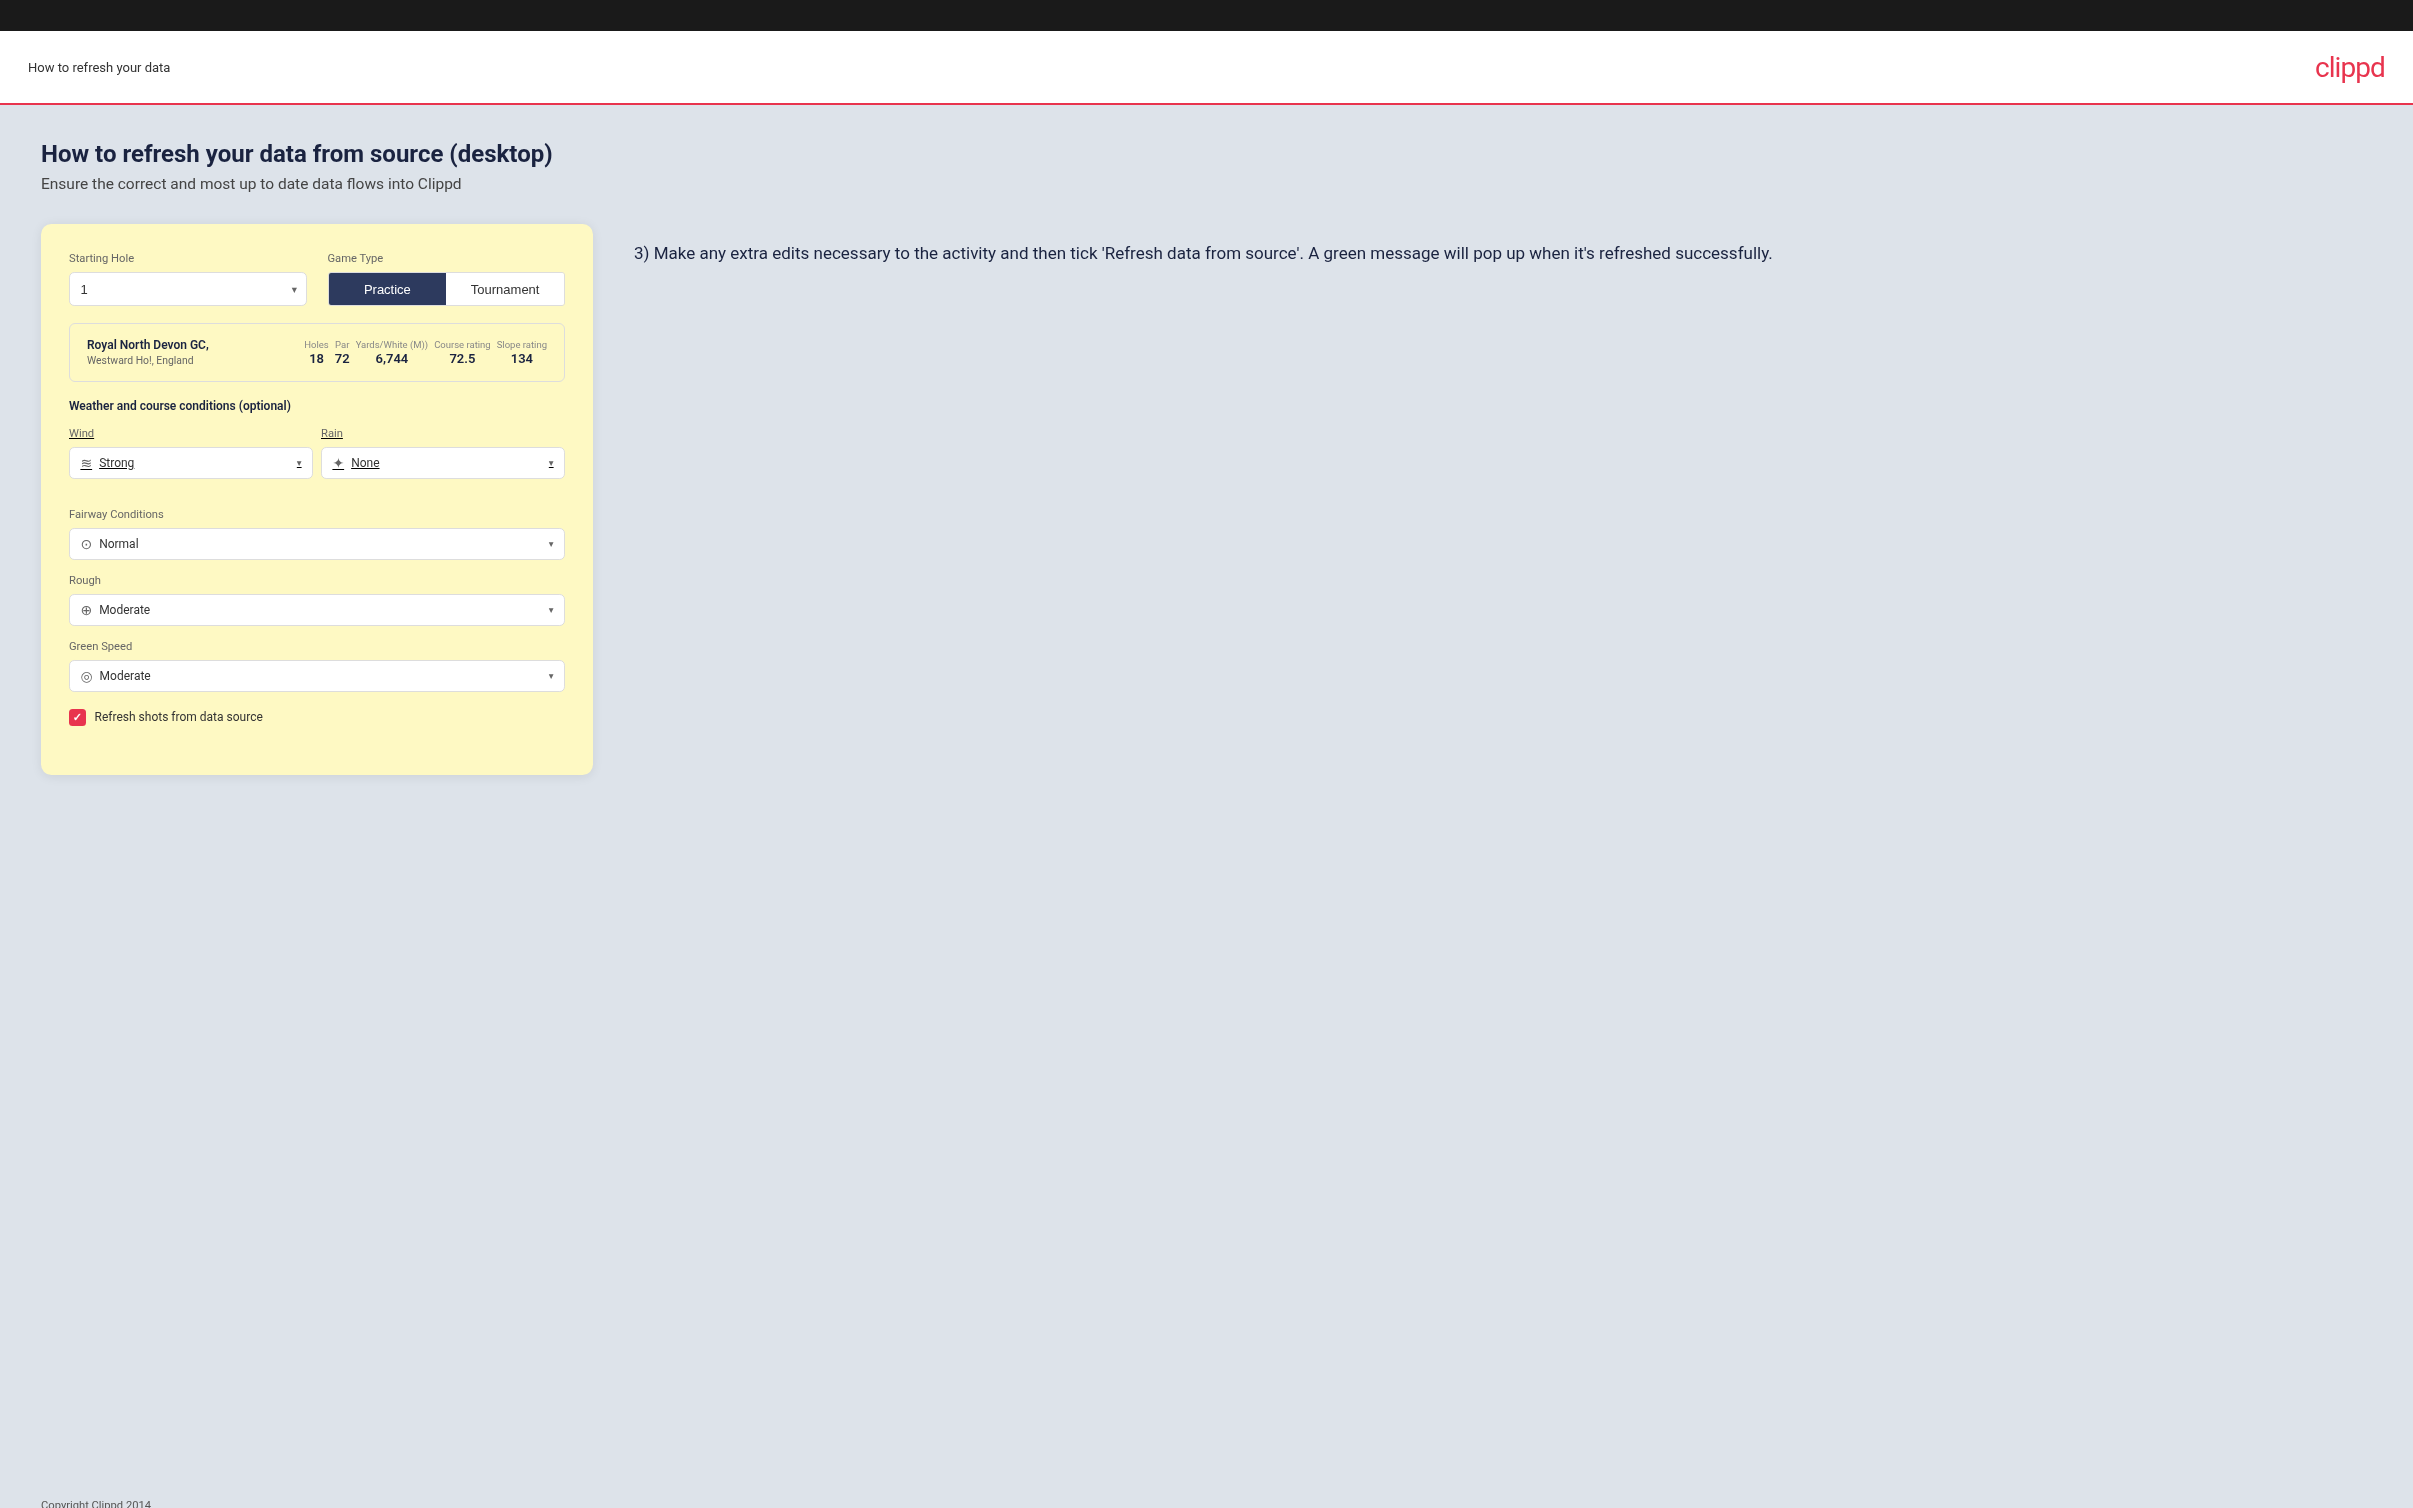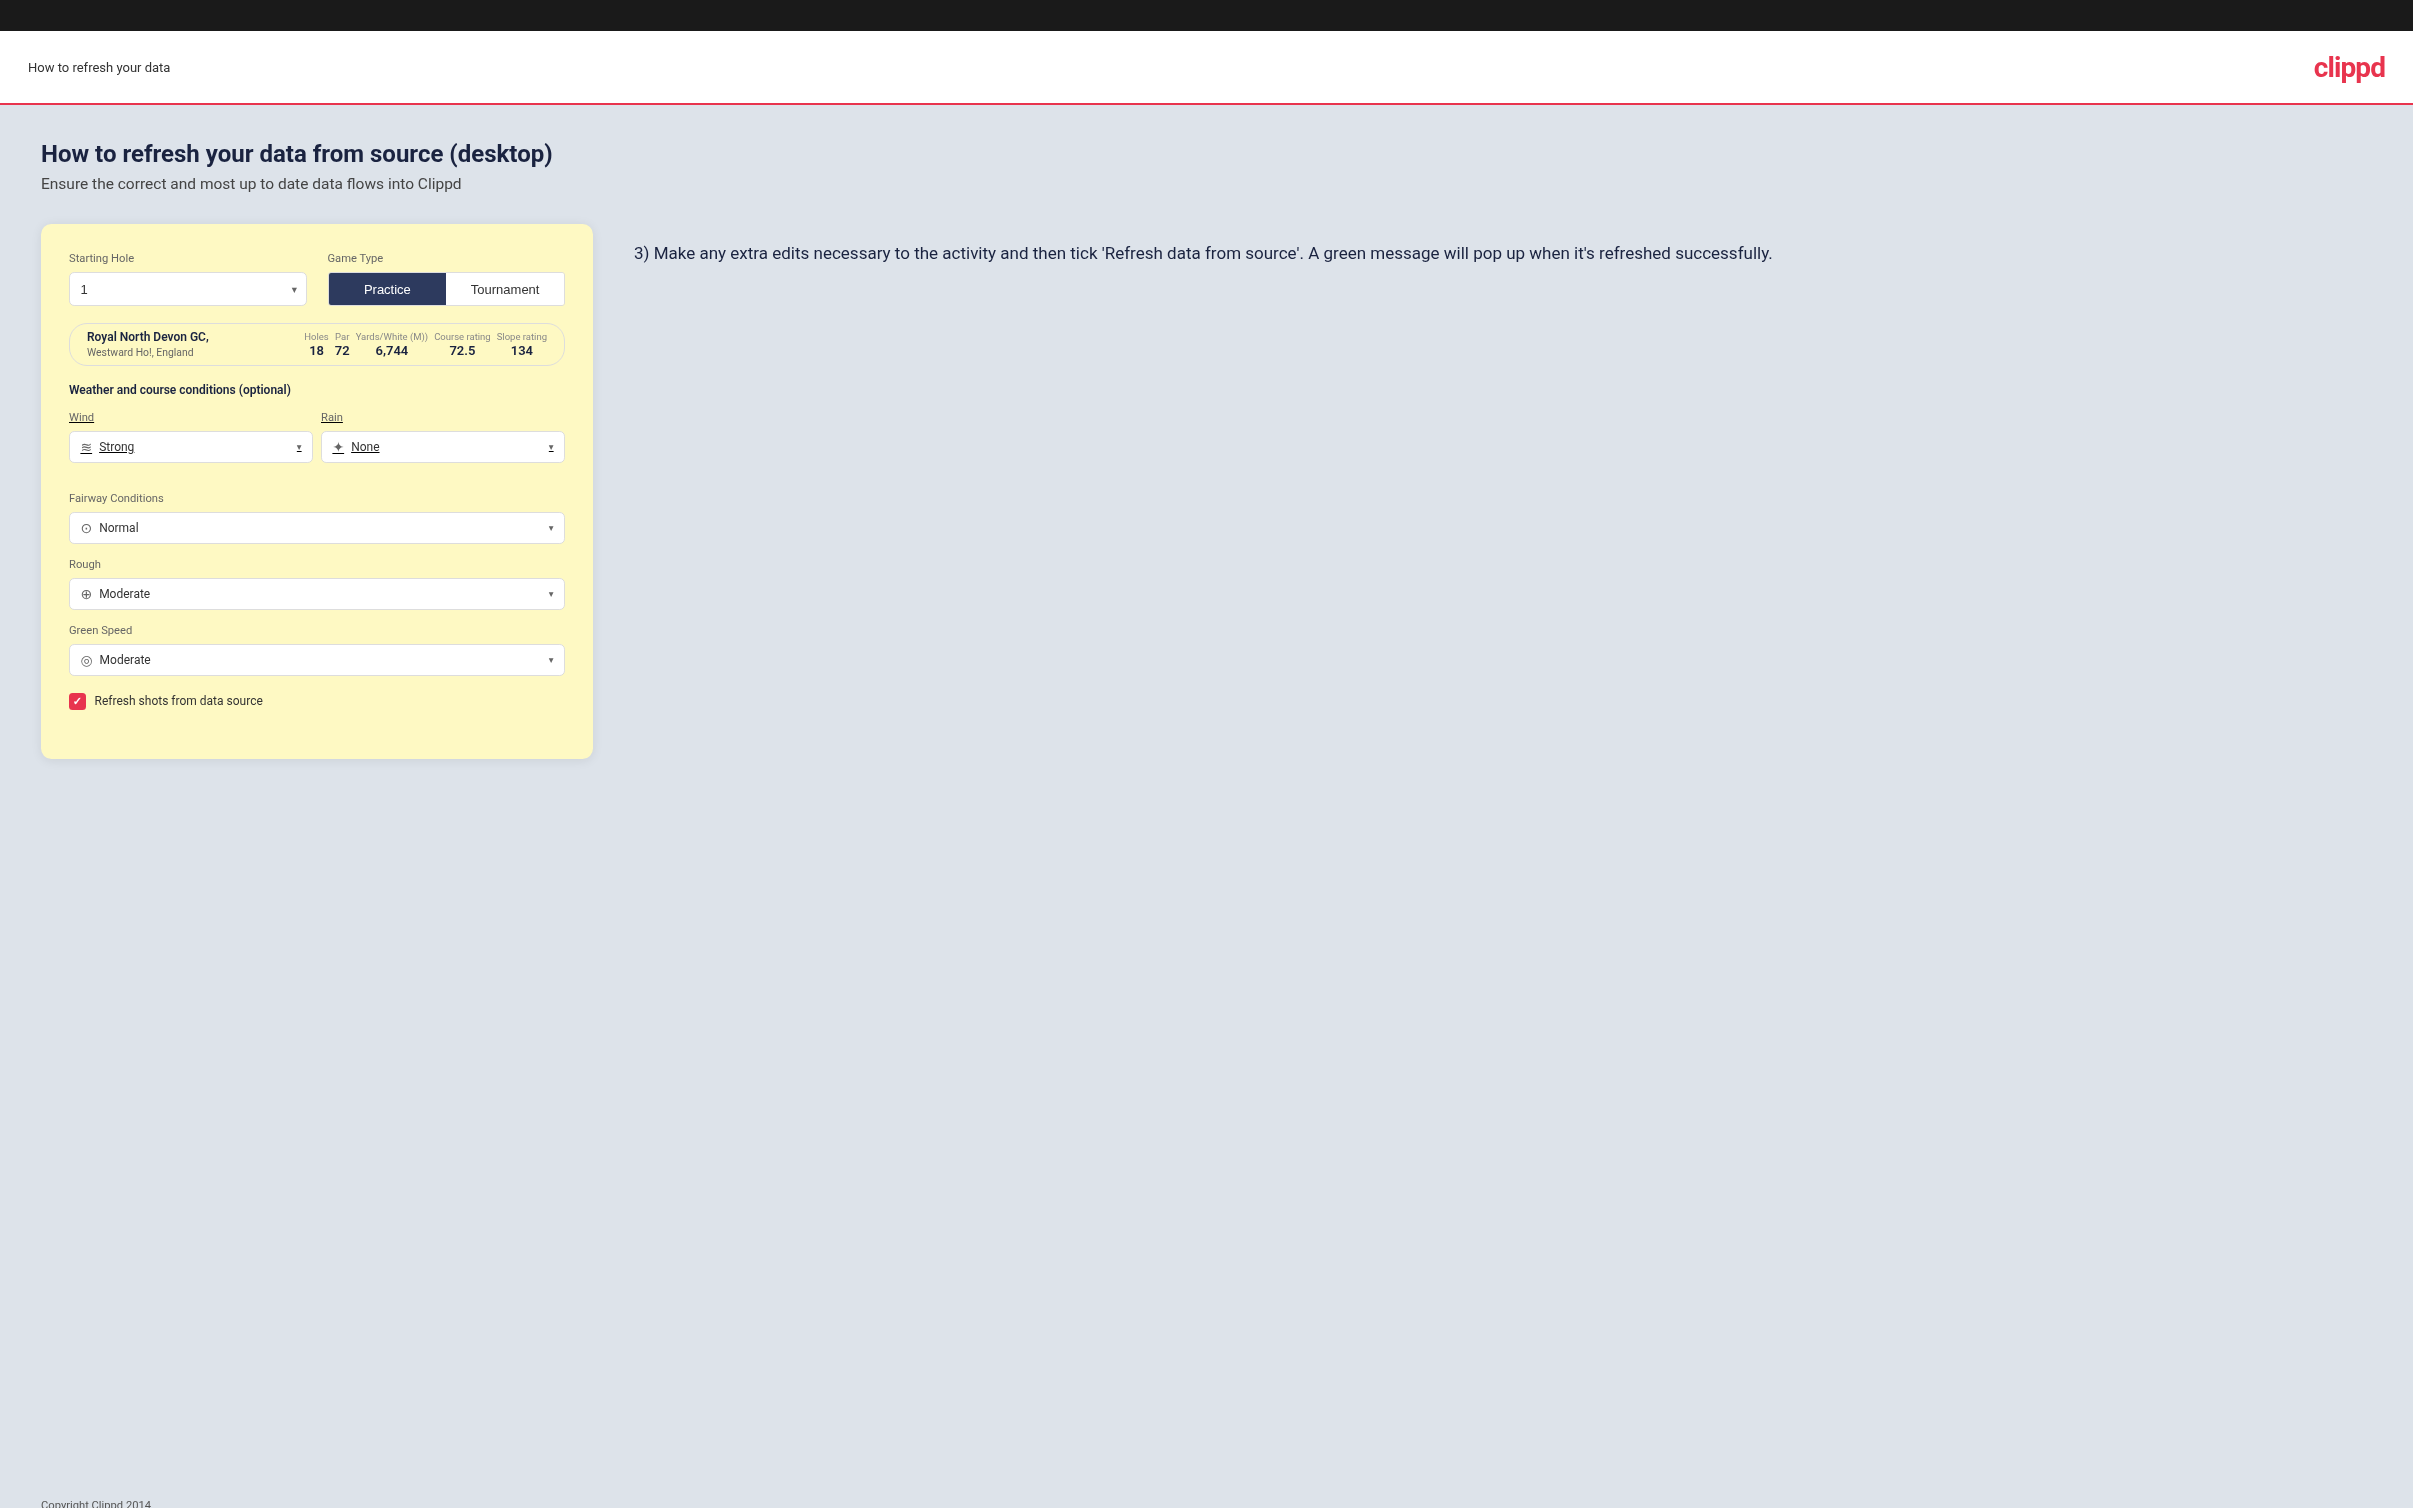--- a/index.html
+++ b/index.html
@@ -21,21 +21,21 @@
       height: 74px;
       border-bottom: 2.6px solid #e8344e;
     }
     .header-title {
       font-size: 13px;
       color: #333;
       font-weight: 400;
     }
     .logo {
       font-size: 28px;
-      font-weight: 700;
+      font-weight: 400;
       color: #e8344e;
       letter-spacing: -0.9px;
     }
     .main-content {
       background: #dde3ea;
       min-height: calc(100vh - 31px - 62px - 35px);
       padding: 35px 41px;
     }
     .page-title {
       font-size: 24px;
@@ -125,22 +125,22 @@
       cursor: pointer;
       color: #333;
       font-weight: 500;
     }
     .game-type-btn.active {
       background: #2d3a5e;
       color: #fff;
     }
     .course-info-box {
       border: 0.9px solid #ddd;
-      border-radius: 18px;
-      padding: 6px 17px;
+      border-radius: 6px;
+      padding: 14px 17px;
       margin-bottom: 17px;
       display: flex;
       align-items: center;
       justify-content: space-between;
     }
     .course-name {
       font-size: 12px;
       font-weight: 600;
       color: #1a2340;
       margin-bottom: 1.7px;

